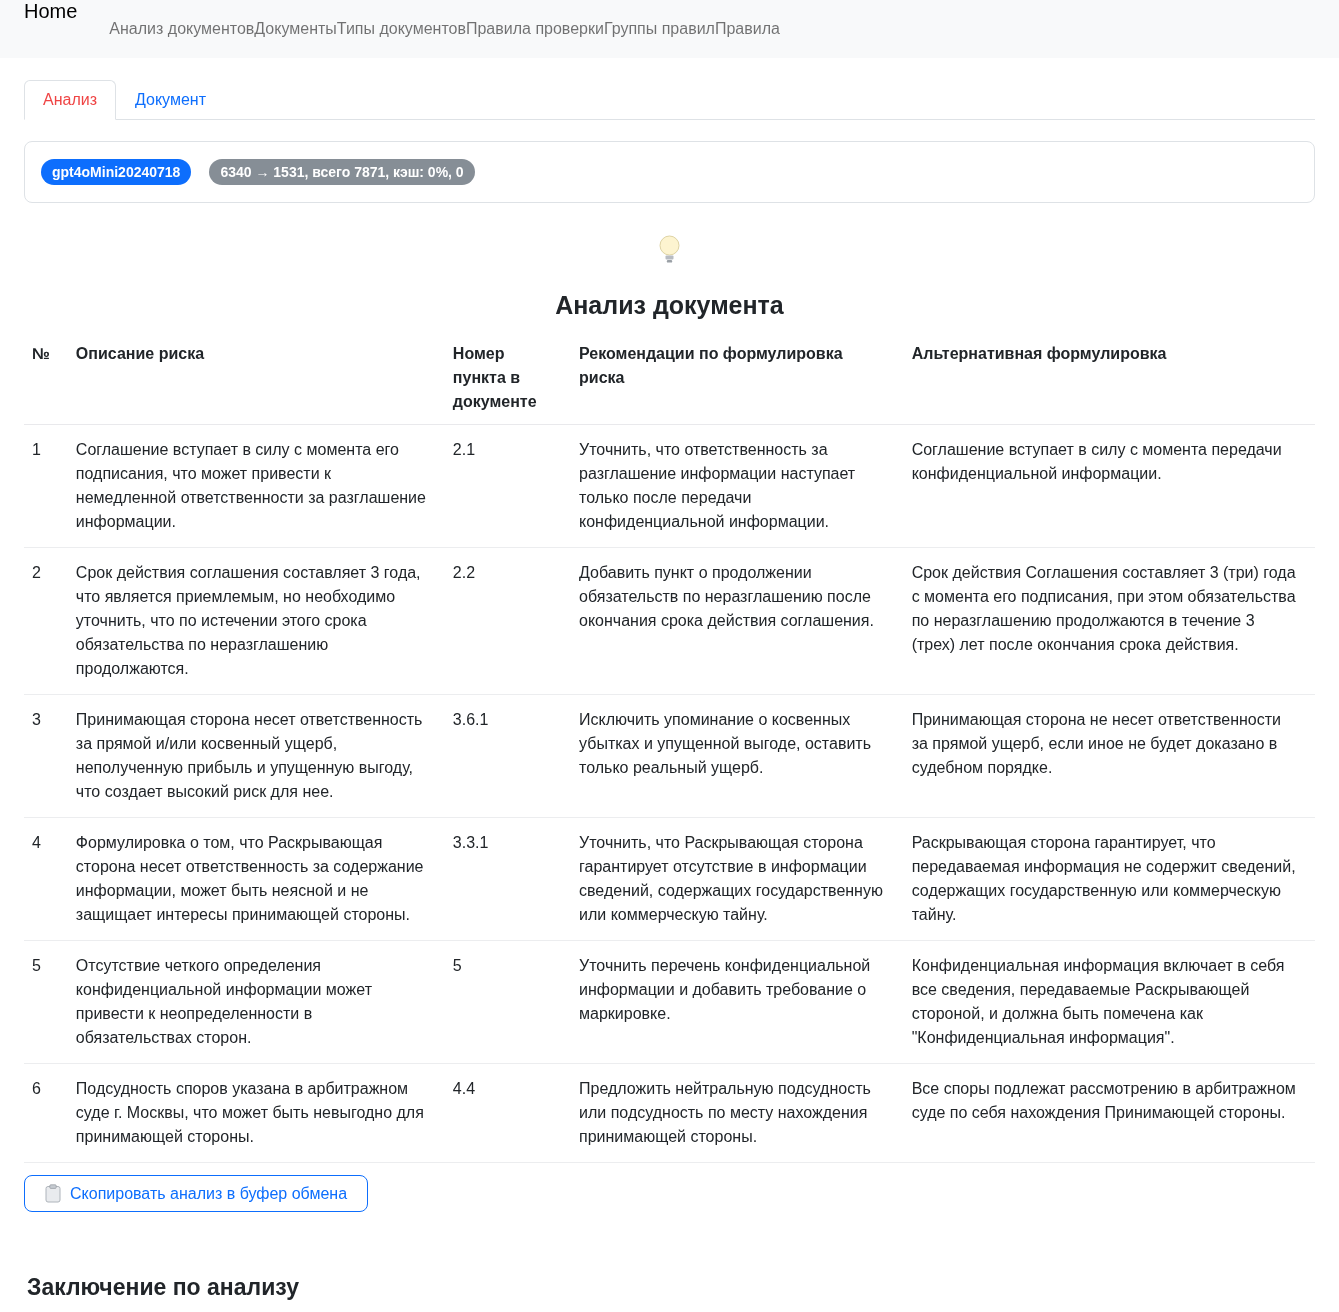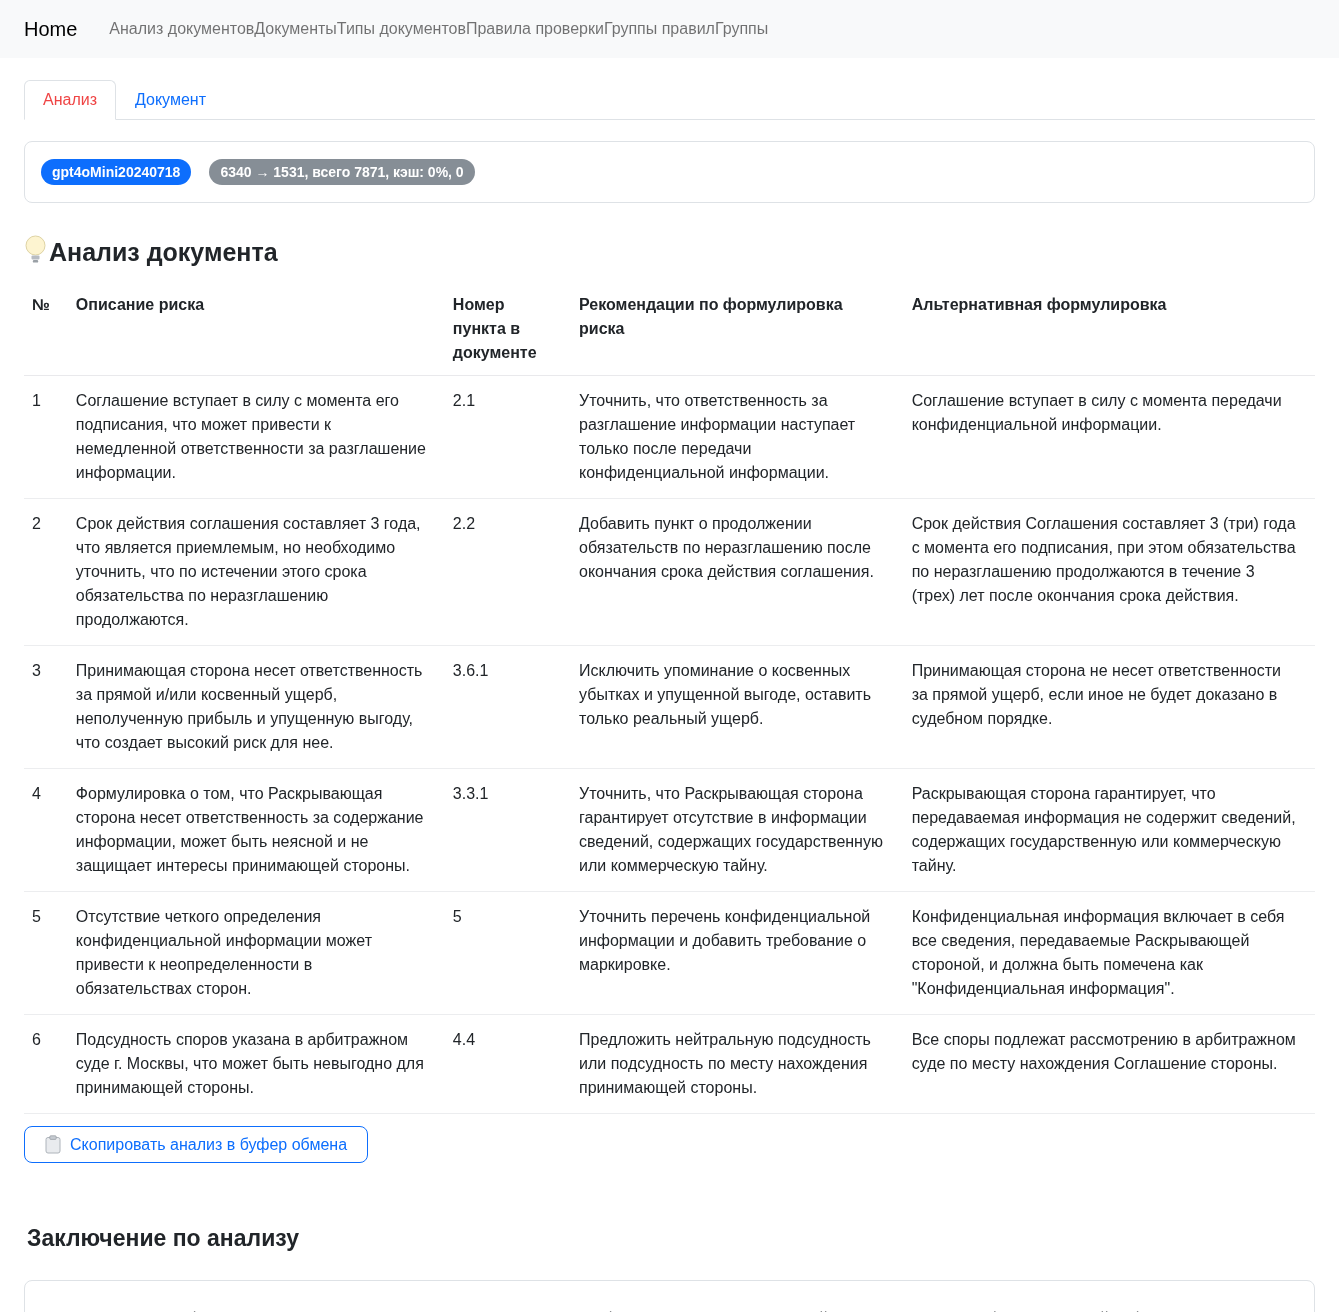--- a/index.html
+++ b/index.html
@@ -8,21 +8,20 @@
     font-family: "Liberation Sans", sans-serif;
     color: #212529;
     font-size: 16px;
     width: 1339px;
   }
 
   
   .navbar {
     background: #f8f9fa;
     display: flex;
-    align-items: center;
     padding: 0 24px;
     height: 58px;
     gap: 32px;
   }
   .navbar-brand {
     font-size: 20px;
     color: #000;
     text-decoration: none;
     cursor: pointer;
   }
@@ -79,24 +78,25 @@
     border-radius: 50rem;
     line-height: 1;
   }
   .badge-primary { background: #0d6efd; }
   .badge-secondary { background: #868e96; }
 
   
   .section-title {
     display: flex;
     align-items: center;
-    gap: 2px;
+    gap: 20px;
     font-size: 25px;
     font-weight: 700;
     margin: 30px 0 14px 0;
+    flex-direction: column;
   }
   .bulb-icon { flex: 0 0 auto; margin-top: 2px; }
 
   table.analysis-table {
     width: 100%;
     border-collapse: collapse;
     font-size: 16px;
     line-height: 1.5;
   }
   .analysis-table th {
@@ -152,21 +152,21 @@
 <body>
 
 <nav class="navbar">
   <a class="navbar-brand">Home</a>
   <div class="navbar-nav">
     <a class="nav-link">Анализ документов</a>
     <a class="nav-link">Документы</a>
     <a class="nav-link">Типы документов</a>
     <a class="nav-link">Правила проверки</a>
     <a class="nav-link">Группы правил</a>
-    <a class="nav-link">Группы</a>
+    <a class="nav-link">Правила</a>
   </div>
 </nav>
 
 <div class="container">
 
   
   <div class="nav-tabs">
     <div class="tab active">Анализ</div>
     <div class="tab inactive">Документ</div>
   </div>
@@ -233,21 +233,21 @@
         <td>Отсутствие четкого определения конфиденциальной информации может привести к неопределенности в обязательствах сторон.</td>
         <td>5</td>
         <td>Уточнить перечень конфиденциальной информации и добавить требование о маркировке.</td>
         <td>Конфиденциальная информация включает в себя все сведения, передаваемые Раскрывающей стороной, и должна быть помечена как "Конфиденциальная информация".</td>
       </tr>
       <tr>
         <td>6</td>
         <td>Подсудность споров указана в арбитражном суде г. Москвы, что может быть невыгодно для принимающей стороны.</td>
         <td>4.4</td>
         <td>Предложить нейтральную подсудность или подсудность по месту нахождения принимающей стороны.</td>
-        <td>Все споры подлежат рассмотрению в арбитражном суде по месту нахождения Соглашение стороны.</td>
+        <td>Все споры подлежат рассмотрению в арбитражном суде по себя нахождения Принимающей стороны.</td>
       </tr>
     </tbody>
   </table>
 
   
   <button class="copy-btn">
     <span style="display:inline-flex;">
       <svg width="16" height="19" viewBox="0 0 16 19">
         <rect x="1" y="2.5" width="14" height="15.5" rx="2" fill="#e9ebee" stroke="#aeb4bb" stroke-width="1"></rect>
         <rect x="4.8" y="0.8" width="6.4" height="3.6" rx="1" fill="#c6cbd1" stroke="#9aa0a6" stroke-width="0.8"></rect>

